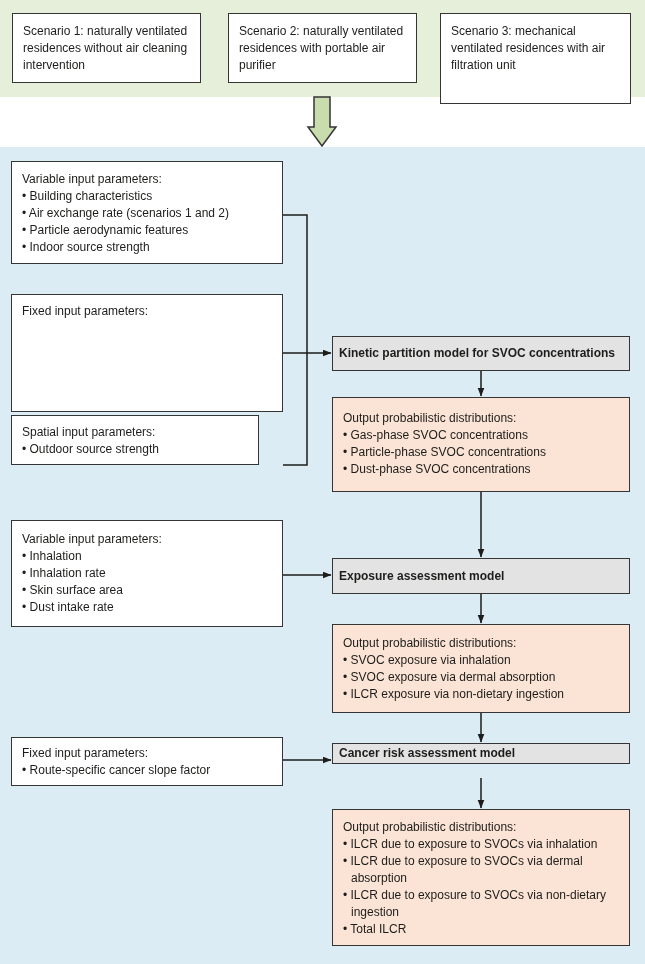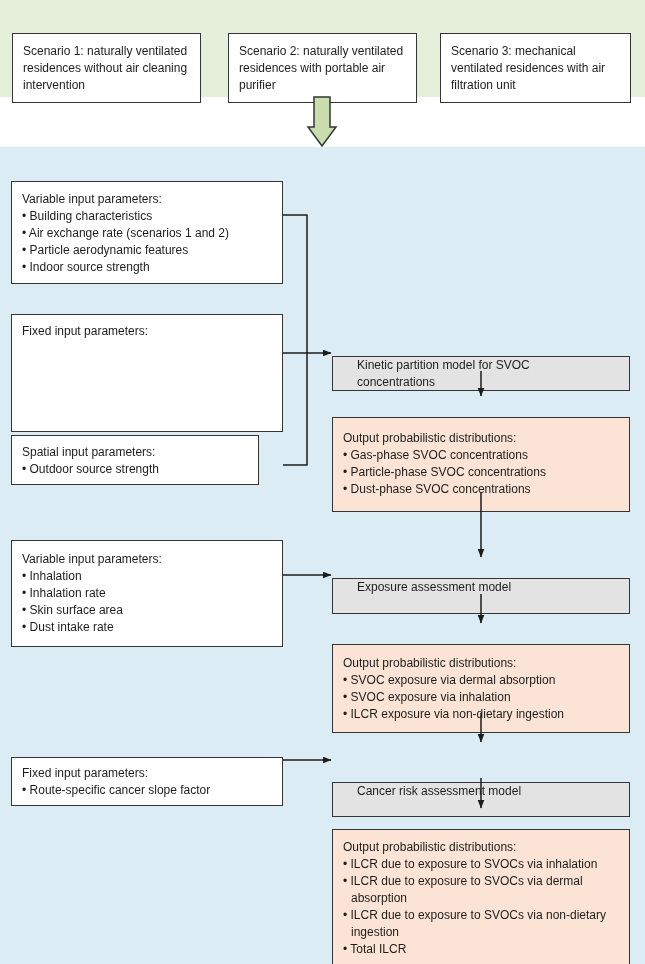--- a/index.html
+++ b/index.html
@@ -21,27 +21,26 @@
   .blue-panel {
     position: absolute; left: 0; top: 147px; width: 645px; height: 817px;
     background: var(--blue-panel, #dbecf4);
   }
   .box {
     position: absolute;
     box-sizing: border-box;
     border: 1.5px solid var(--border, #353535);
     background: var(--box-fill, #ffffff);
     padding: 8px 10px;
-    margin-top: 20px;
   }
   .scenario-box { background: var(--box-fill, #ffffff); padding: 9px 10px; }
   .input-box  { background: var(--box-fill, #ffffff); }
   .model-box  {
     background: var(--model-box-fill, #e3e3e3);
-    display: flex; padding: 0 24px;
+    display: flex; align-items: center; padding: 0 6px; font-weight: bold;
   }
   .output-box { background: var(--output-box-fill, #fbe4d5); }
   .box-title { white-space: normal; }
   .bullet-line { padding-left: 8px; text-indent: -8px; }
   .connectors {
     position: absolute; left: 0; top: 0; width: 645px; height: 964px;
     pointer-events: none; z-index: 5;
   }
 </style>
 </head>
@@ -51,21 +50,21 @@
 
   <div class="green-band"></div>
   <div class="blue-panel"></div>
 
   <div class="box scenario-box" style="left:12px; top:13px; width:189px; height:70px;">
     <span>Scenario 1: naturally ventilated residences without air cleaning intervention</span>
   </div>
   <div class="box scenario-box" style="left:228px; top:13px; width:189px; height:70px;">
     <span>Scenario 2: naturally ventilated residences with portable air purifier</span>
   </div>
-  <div class="box scenario-box" style="left:440px; top:13px; width:191px; height:70px;">
+  <div class="box scenario-box" style="left:440px; top:13px; width:191px; height:91px;">
     <span>Scenario 3: mechanical ventilated residences with air filtration unit</span>
   </div>
 
   <div class="box input-box" style="left:11px; top:161px; width:272px; height:103px; padding-top:9px;">
     <div class="box-title">Variable input parameters:</div>
     <div>
         <div class="bullet-line">• Building characteristics</div>
         <div class="bullet-line">• Air exchange rate (scenarios 1 and 2)</div>
         <div class="bullet-line">• Particle aerodynamic features</div>
         <div class="bullet-line">• Indoor source strength</div>
@@ -113,27 +112,27 @@
       </div>
   </div>
 
   <div class="box model-box" style="left:332px; top:558px; width:298px; height:36px;">
     <span>Exposure assessment model</span>
   </div>
 
   <div class="box output-box" style="left:332px; top:624px; width:298px; height:89px; padding-top:10px;">
     <div class="box-title">Output probabilistic distributions:</div>
     <div>
+        <div class="bullet-line">• SVOC exposure via inhalation</div>
         <div class="bullet-line">• SVOC exposure via dermal absorption</div>
-        <div class="bullet-line">• SVOC exposure via inhalation</div>
         <div class="bullet-line">• ILCR exposure via non-dietary ingestion</div>
       </div>
   </div>
 
-  <div class="box model-box" style="left:332px; top:762px; width:298px; height:35px;">
+  <div class="box model-box" style="left:332px; top:743px; width:298px; height:21px;">
     <span>Cancer risk assessment model</span>
   </div>
 
   <div class="box output-box" style="left:332px; top:809px; width:298px; height:137px; padding-top:9px;">
     <div class="box-title">Output probabilistic distributions:</div>
     <div>
         <div class="bullet-line">• ILCR due to exposure to SVOCs via inhalation</div>
         <div class="bullet-line">• ILCR due to exposure to SVOCs via dermal absorption</div>
         <div class="bullet-line">• ILCR due to exposure to SVOCs via non-dietary ingestion</div>
         <div class="bullet-line">• Total ILCR</div>

